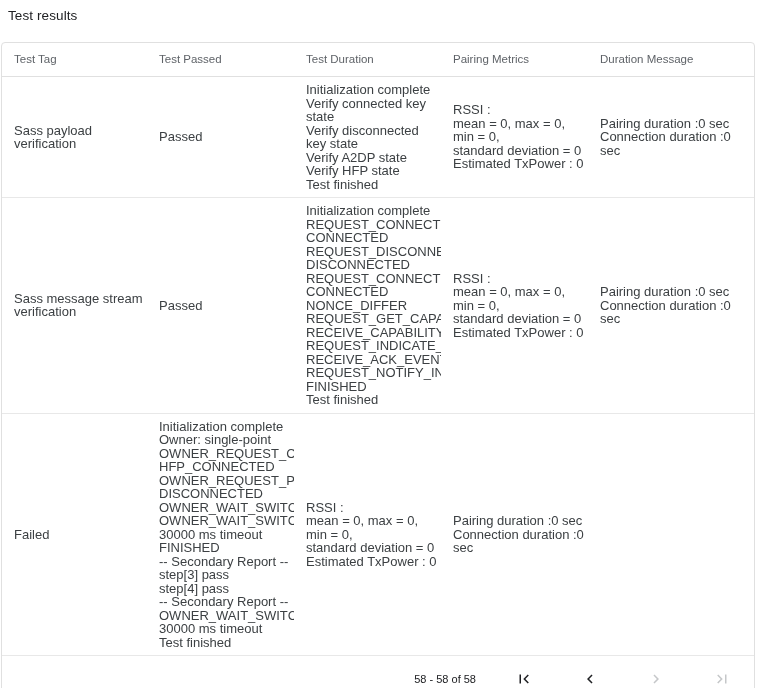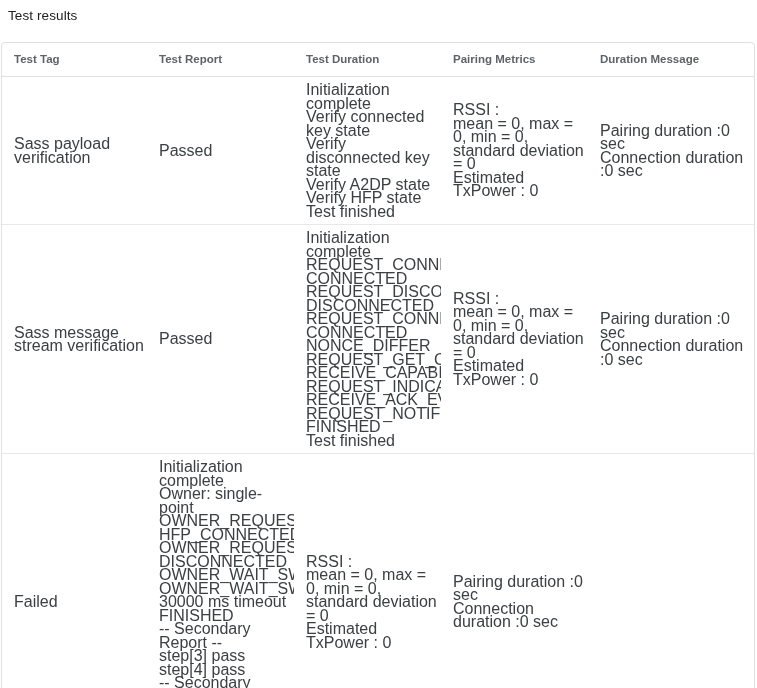--- a/index.html
+++ b/index.html
@@ -21,27 +21,27 @@
     border: 1px solid #e0e0e0; border-radius: 4px;
     background: #fff;
   }
   .trow {
     display: grid;
     grid-template-columns: 145px 147px 147px 147px 1fr;
     align-items: center;
   }
   .thead { border-bottom: 1px solid #e0e0e0; height: 34px; }
   .thead .cell {
-    color: #5f6368; font-size: 11.5px; font-weight: 700;
+    color: #5f6368; font-size: 11.5px; font-weight: 400;
   }
   .body-row { border-bottom: 1px solid #e8e8e8; }
   .body-row:last-of-type { border-bottom: none; }
   .cell {
     padding-left: 12px;
-    font-size: 16px; line-height: 13.5px;
+    font-size: 13px; line-height: 13.5px;
     min-width: 0;
   }
   .cell.multiline {
     white-space: pre-line;
     overflow: hidden;
     align-self: stretch;
     display: flex; flex-direction: column; justify-content: center;
   }
   .cell.msg {
     padding-top: 6px; padding-bottom: 6px; padding-right: 3px;
@@ -64,21 +64,21 @@
 <body>
 
 <div class="page">
 
   <div class="page-title">Test results</div>
 
   <div class="results-table">
 
     <div class="trow thead">
       <div class="cell">Test Tag</div>
-      <div class="cell">Test Report</div>
+      <div class="cell">Test Passed</div>
       <div class="cell">Test Duration</div>
       <div class="cell">Pairing Metrics</div>
       <div class="cell">Duration Message</div>
     </div>
 
     <div class="trow body-row">
       <div class="cell multiline">Sass payload verification</div>
       <div class="cell">Passed</div>
       <div class="cell multiline msg">Initialization complete
 Verify connected key state

